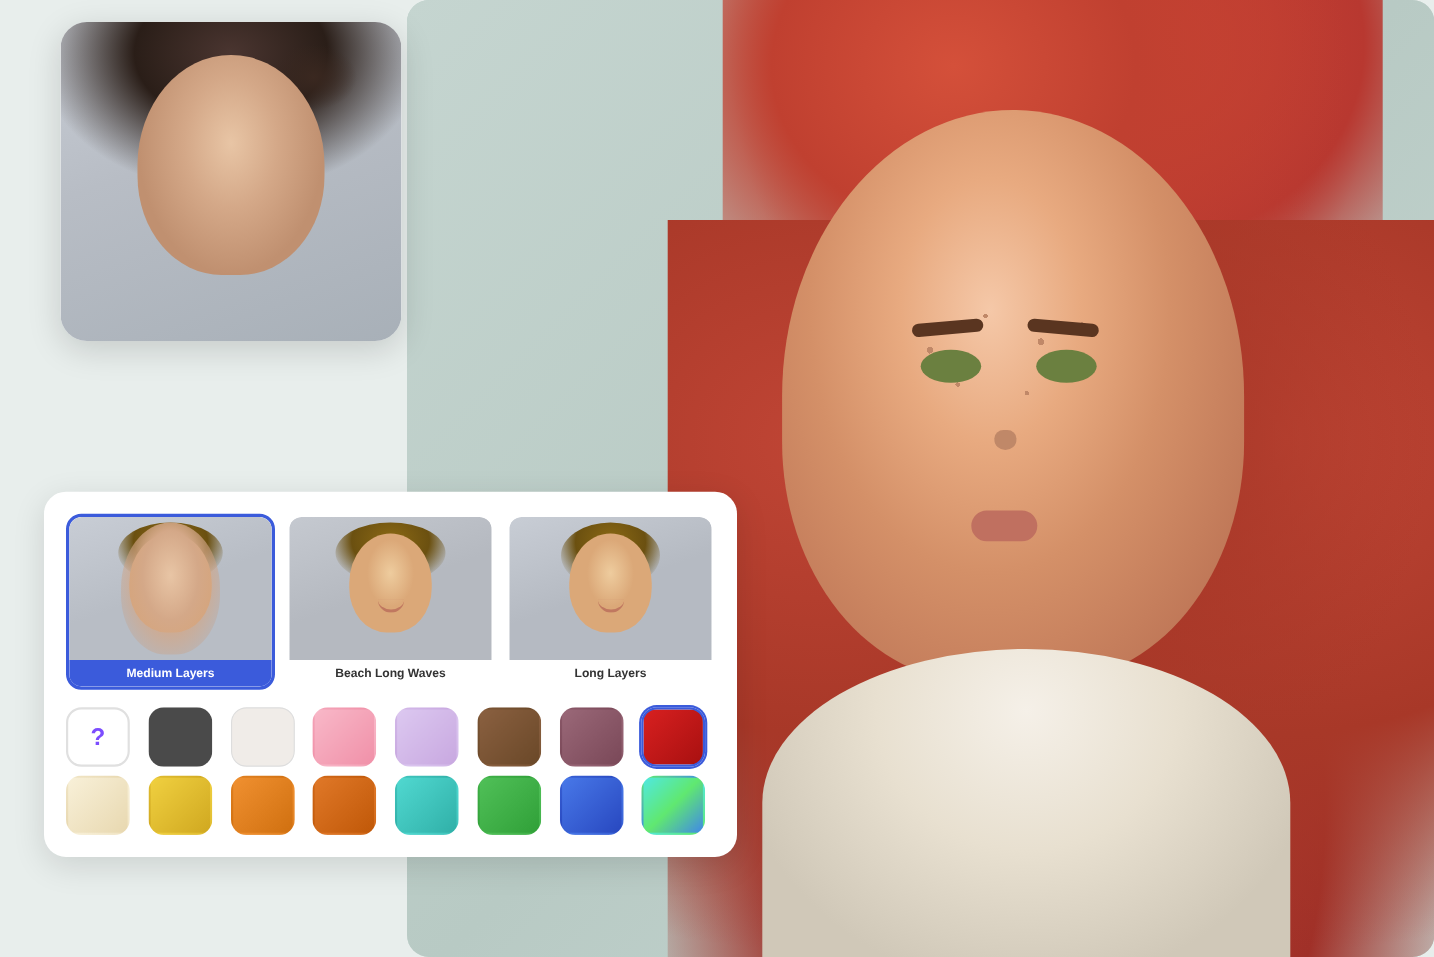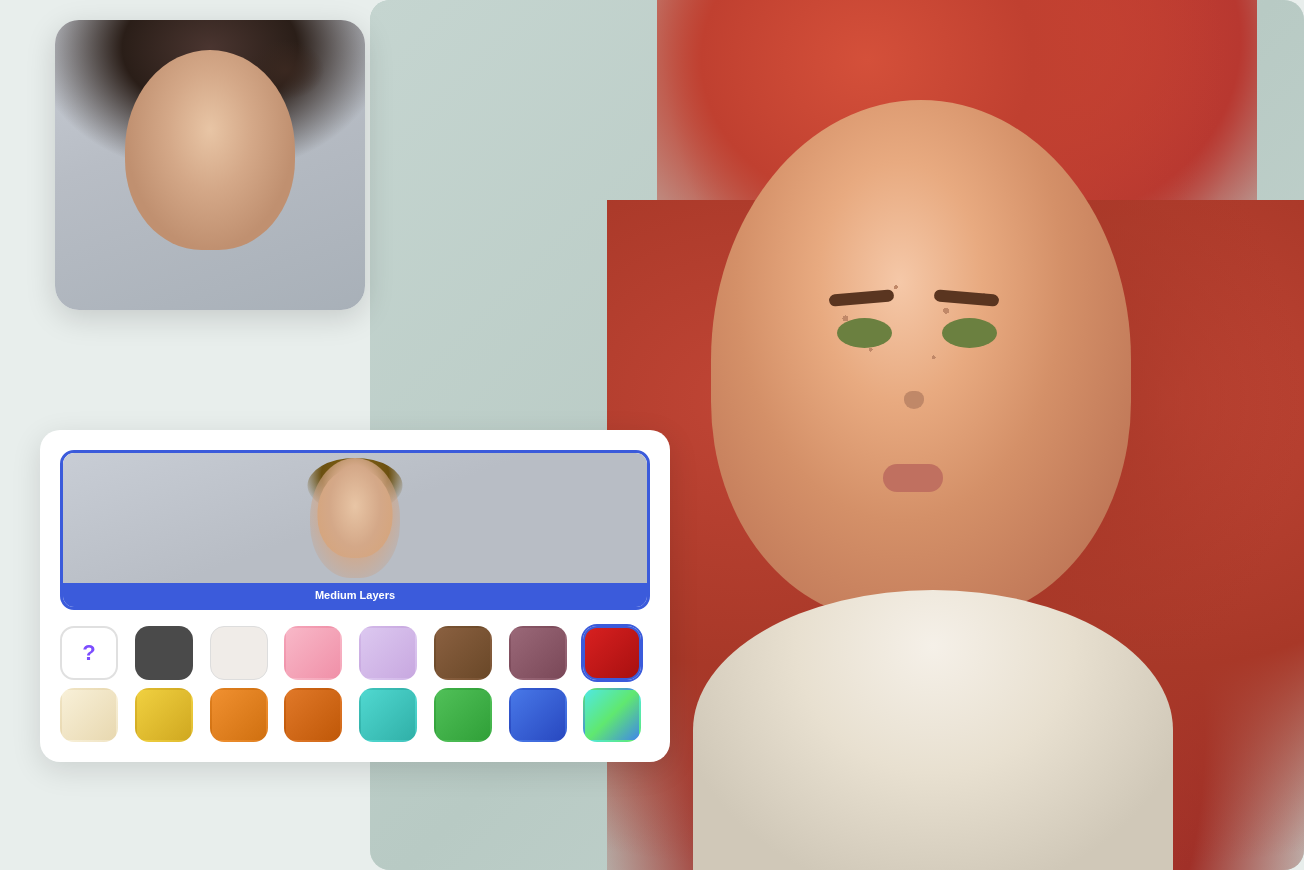--- a/index.html
+++ b/index.html
@@ -76,21 +76,21 @@
       right: 40px;
       width: 80px;
       height: 60px;
       background: radial-gradient(ellipse, #3a2820 0%, transparent 70%);
       border-radius: 50%;
     }
 
     
     .selection-panel {
       position: absolute;
-      top: 430px;
+      top: 447px;
       left: 40px;
       width: 630px;
       background: white;
       border-radius: 20px;
       padding: 20px;
       box-shadow: 0 8px 30px rgba(0,0,0,0.12);
       z-index: 20;
     }
 
     
@@ -446,21 +446,39 @@
     <div class="hairstyle-item selected">
       <div class="hairstyle-thumb thumb-medium-layers">
         <div class="thumb-hair-wavy"></div>
         <div class="thumb-face">
           <div class="thumb-smile"></div>
         </div>
       </div>
       <div class="hairstyle-label">Medium Layers</div>
     </div>
 
-
+    <div class="hairstyle-item">
+      <div class="hairstyle-thumb thumb-beach-long">
+        <div class="thumb-hair-wavy" style="width:100px;"></div>
+        <div class="thumb-face">
+          <div class="thumb-smile"></div>
+        </div>
+      </div>
+      <div class="hairstyle-label">Beach Long Waves</div>
+    </div>
+
+    <div class="hairstyle-item">
+      <div class="hairstyle-thumb thumb-long-layers">
+        <div class="thumb-hair-wavy" style="width:90px;height:60px;"></div>
+        <div class="thumb-face">
+          <div class="thumb-smile"></div>
+        </div>
+      </div>
+      <div class="hairstyle-label">Long Layers</div>
+    </div>
 
 
   </div>
 
   <div class="color-grid">
 
     <div class="color-swatch question">?</div>
     <div class="color-swatch" style="background:#4a4a4a;"></div>
     <div class="color-swatch" style="background:#f0ece8;border:1px solid #ddd;"></div>
     <div class="color-swatch" style="background:linear-gradient(135deg,#f8b8c8,#f090a8);"></div>

